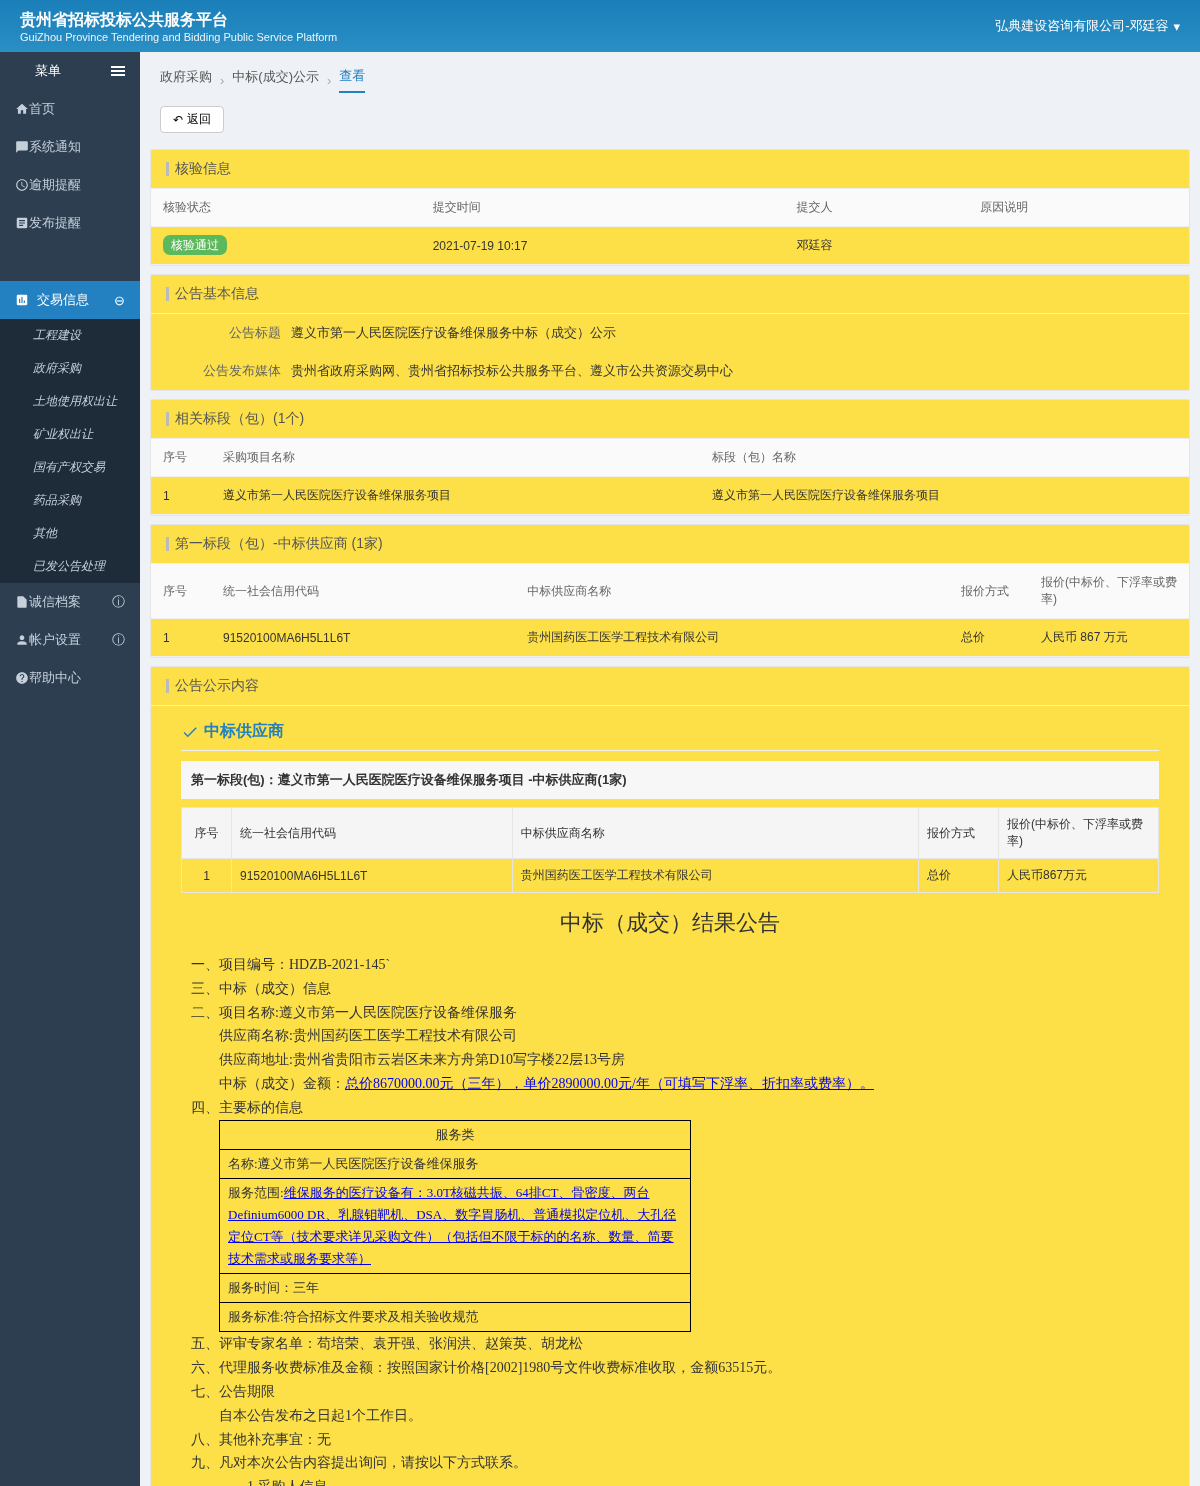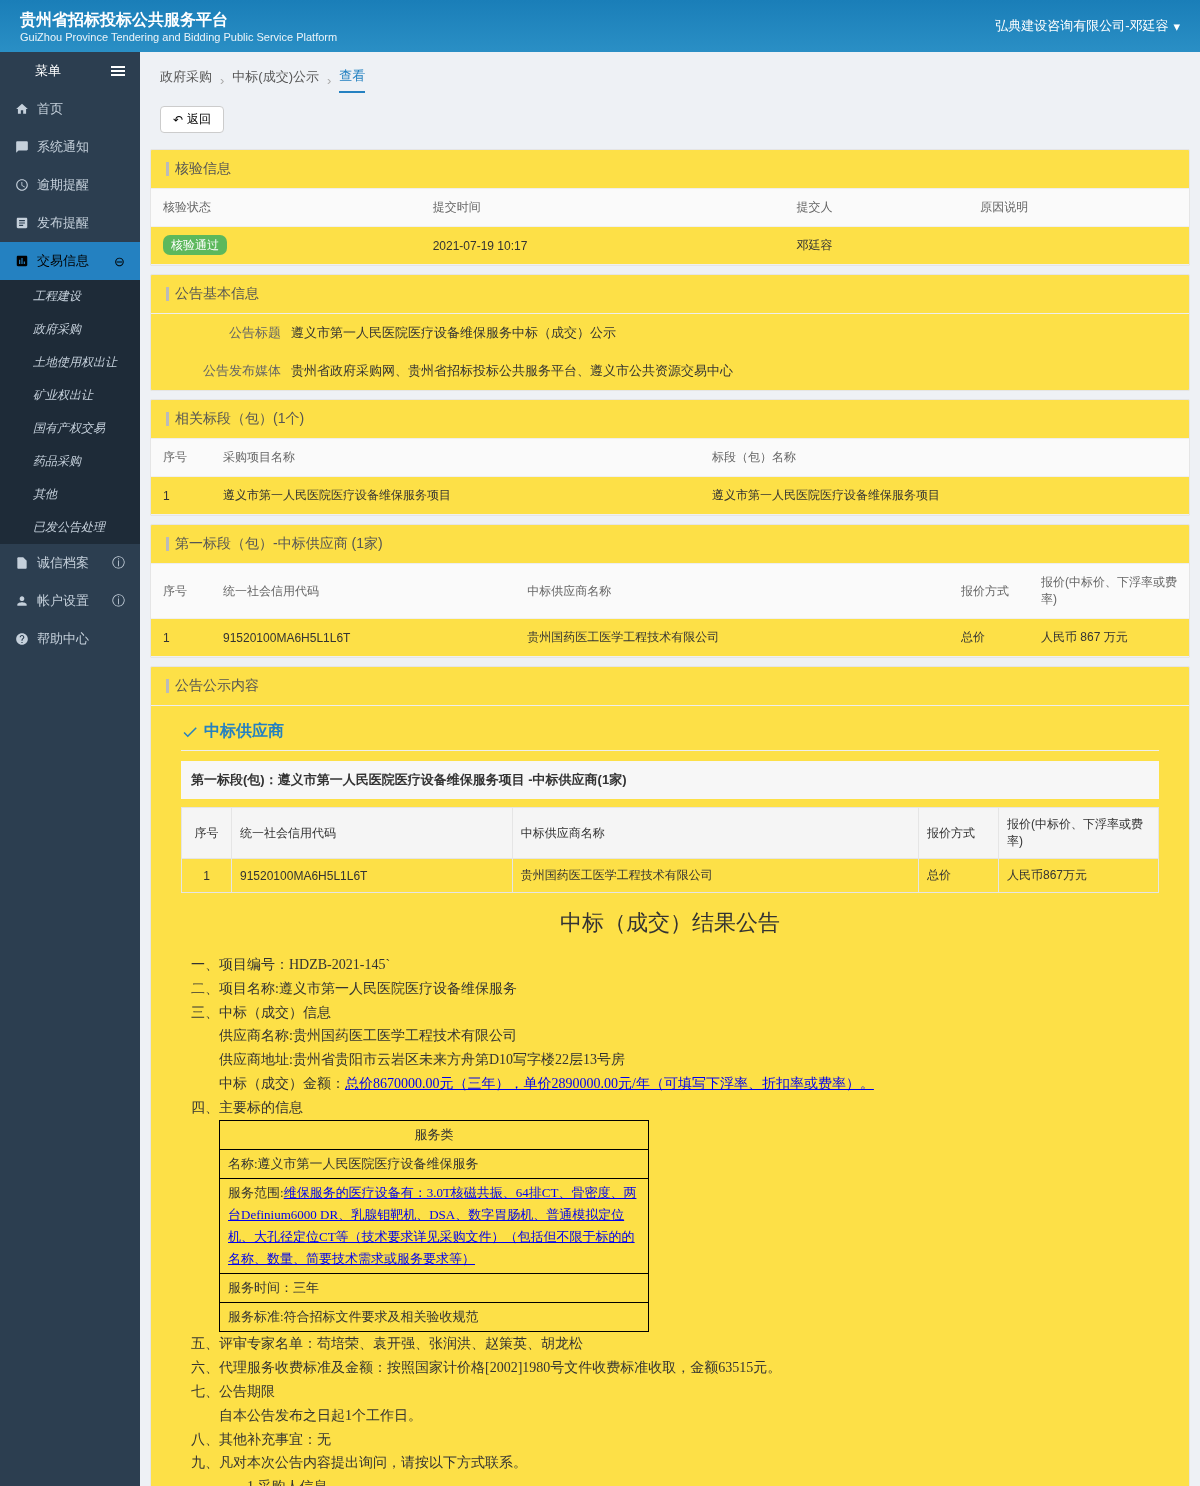--- a/index.html
+++ b/index.html
@@ -7,22 +7,22 @@
 .header { background: linear-gradient(to bottom, #1a7eb8, #2a8fc5); height: 52px; display: flex; justify-content: space-between; align-items: center; padding: 0 20px; color: #fff; }
 .header-left { display: flex; flex-direction: column; }
 .header-title { font-size: 16px; font-weight: bold; }
 .header-sub { font-size: 11px; opacity: 0.9; }
 .header-user { font-size: 13px; display: flex; align-items: center; gap: 5px; }
 .container { display: flex; min-height: calc(100vh - 52px); }
 .sidebar { width: 140px; background: #2c3e50; color: #c5d0db; flex-shrink: 0; }
 .sidebar-header { display: flex; justify-content: space-between; align-items: center; padding: 10px 15px; color: #fff; font-size: 13px; margin-left: 20px; }
 .menu-toggle { cursor: pointer; }
 .menu-toggle span { display: block; width: 14px; height: 2px; background: #fff; margin: 2px 0; }
-.sidebar-item { display: flex; align-items: center; padding: 10px 15px; cursor: pointer; font-size: 13px; gap: 8px; }
-.sidebar-item.active { background: #2481c1; color: #000000; }
+.sidebar-item { display: flex; align-items: center; padding: 10px 15px; cursor: pointer; font-size: 13px; }
+.sidebar-item.active { background: #2481c1; color: #ffffff; margin-top: 39px; }
 .sidebar-item.active.expanded { justify-content: space-between; }
 .sub-menu { background: #1e2b38; }
 .sub-item { padding: 8px 15px 8px 30px; font-size: 12px; cursor: pointer; border-left: 3px solid transparent; position: relative; font-style: italic; }
 .icon { width: 14px; height: 14px; display: inline-flex; align-items: center; justify-content: center; font-size: 12px; }
 .icon svg { width: 14px; height: 14px; fill: currentColor; }
 .chevron { margin-left: auto; }
 .main { flex: 1; padding: 10px; overflow: auto; }
 .breadcrumb { display: flex; gap: 8px; padding: 5px 10px; font-size: 13px; color: #555; align-items: center; }
 .breadcrumb .bc-item { padding-bottom: 6px; cursor: pointer; }
 .breadcrumb .bc-item.active { border-bottom: 2px solid #2481c1; color: #2481c1; }
@@ -45,21 +45,21 @@
 .inner-table { width: 100%; border-collapse: collapse; margin-top: 8px; }
 .inner-table th, .inner-table td { border: 1px solid #e5e5e5; padding: 8px; font-size: 12px; text-align: left; }
 .inner-table th { background: #f5f5f5; font-weight: normal; }
 .inner-table td.center, .inner-table th.center { text-align: center; }
 .notice-title { text-align: center; font-size: 22px; font-family: SimSun, serif; padding: 15px 0; }
 .notice-body { font-family: SimSun, serif; font-size: 14px; line-height: 1.7; padding: 0 10px; }
 .notice-body a, .notice-body .ul { text-decoration: underline; color: #0000ee; }
 .indent-1 { padding-left: 0; }
 .indent-2 { padding-left: 28px; }
 .indent-3 { padding-left: 56px; }
-.spec-table { border-collapse: collapse; margin-left: 28px; width: 430px; }
+.spec-table { border-collapse: collapse; margin-left: 28px; width: 472px; }
 .spec-table td, .spec-table th { border: 1px solid #000; padding: 3px 8px; font-size: 13px; }
 .spec-table th { text-align: center; font-weight: normal; }
 </style>
 </head>
 <body>
 
 <div class="header">
   <div class="header-left">
     <div class="header-title">贵州省招标投标公共服务平台</div>
     <div class="header-sub">GuiZhou Province Tendering and Bidding Public Service Platform</div>
@@ -274,22 +274,22 @@
                 <td>贵州国药医工医学工程技术有限公司</td>
                 <td>总价</td>
                 <td>人民币867万元</td>
               </tr>
         </tbody>
           </table>
 
         <div class="notice-title">中标（成交）结果公告</div>
         <div class="notice-body">
           <div class="indent-1">一、项目编号：HDZB-2021-145`</div>
+          <div class="indent-1">三、中标（成交）信息</div>
           <div class="indent-1">二、项目名称:遵义市第一人民医院医疗设备维保服务</div>
-          <div class="indent-1">三、中标（成交）信息</div>
           <div class="indent-2">供应商名称:贵州国药医工医学工程技术有限公司</div>
           <div class="indent-2">供应商地址:贵州省贵阳市云岩区未来方舟第D10写字楼22层13号房</div>
           <div class="indent-2"><span>中标（成交）金额：</span><span class="ul">总价8670000.00元（三年），单价2890000.00元/年（可填写下浮率、折扣率或费率）。</span></div>
           <div class="indent-1">四、主要标的信息</div>
           <table class="spec-table">
             <tbody>
                 <tr>
                   <th>服务类</th>
                 </tr>
             <tr>

